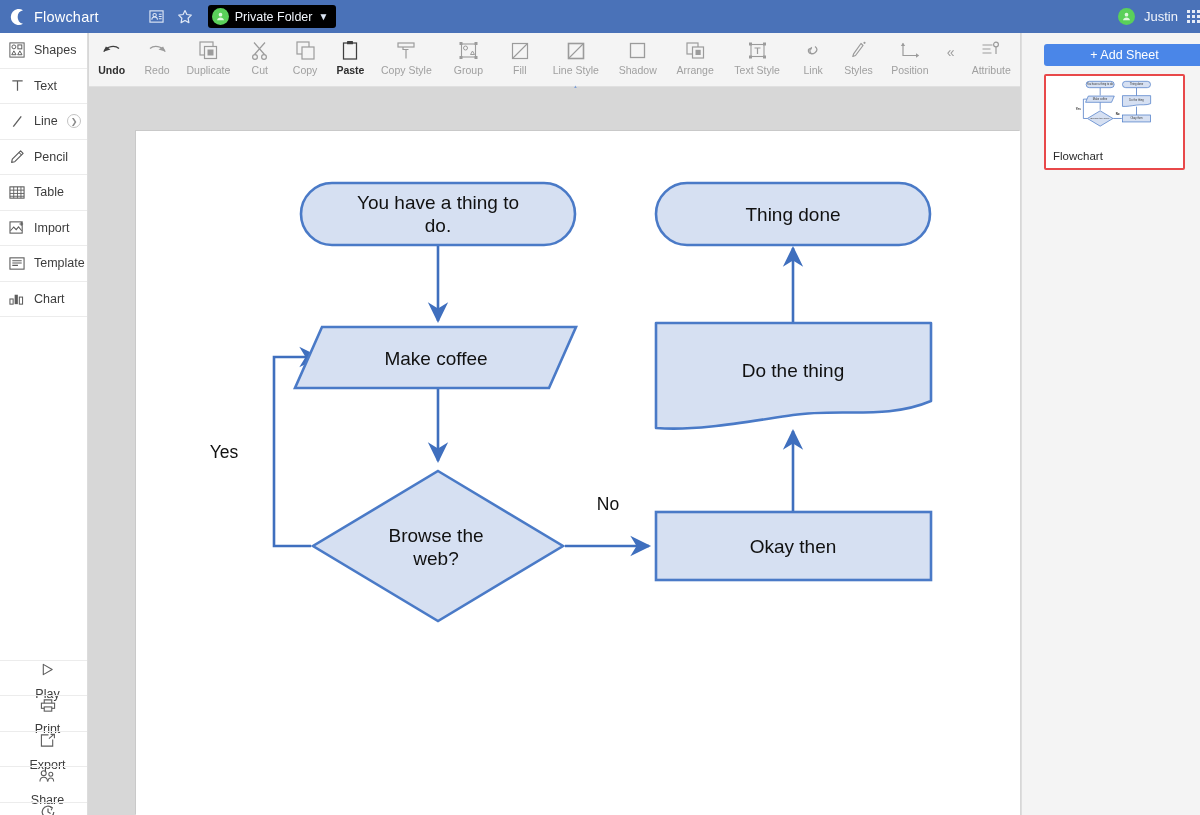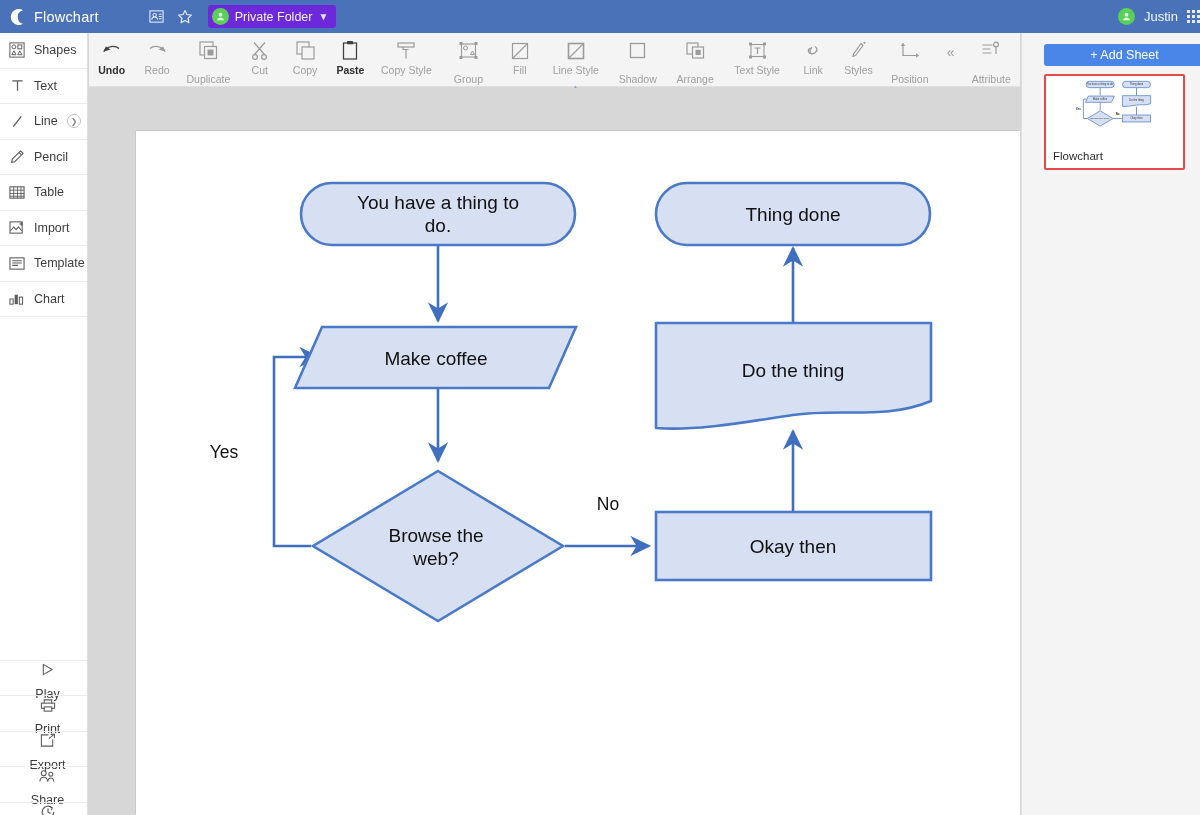--- a/index.html
+++ b/index.html
@@ -25,21 +25,21 @@
     color: #ffffff; font-size: 14.5px; letter-spacing: .2px;
     margin-right: 47px;
   }
   .hdr-icon {
     width: 22px; height: 22px; margin-right: 6px;
     display: flex; align-items: center; justify-content: center;
     color: #dfe7f5;
   }
   .folder-chip {
     display: flex; align-items: center; gap: 6px;
-    background: #6d28d9; border-radius: 3px;
+    background: #000000; border-radius: 3px;
     padding: 3px 8px 3px 4px; margin-left: 6px;
   }
   .avatar-dot {
     width: 17px; height: 17px; border-radius: 50%;
     background: #5ad05a; display: flex; align-items: center; justify-content: center;
     flex: none;
   }
   .avatar-dot svg { display: block; }
   .folder-chip-label { color: #f0f4fb; font-size: 12.5px; }
   .chev-sm { color: #dce5f4; font-size: 10px; line-height: 1; }
@@ -102,21 +102,21 @@
   }
   .tool-btn .tb-icon {
     height: 22px; display: flex; align-items: flex-end; justify-content: center;
     color: #9b9b9b;
   }
   .tool-btn .tb-label {
     font-size: 10.5px; color: #a0a0a0; white-space: nowrap;
   }
   .tool-btn.enabled .tb-icon { color: #3f3f3f; }
   .tool-btn.enabled .tb-label { color: #2e2e2e; font-weight: bold; }
-  .tool-btn.wide { width: 62px; justify-content: space-between; }
+  .tool-btn.wide { width: 62px; }
   .tool-btn.xwide { width: 72px; }
   .tool-collapse {
     width: 26px; height: 52px; display: flex; align-items: center;
     justify-content: center; color: #9d9d9d; font-size: 14px;
     padding-bottom: 14px;
   }
   #toolbar-expand {
     position: absolute; left: 570px; top: 83px;
     color: #7d9fd6; font-size: 11px; line-height: 1;
   }

